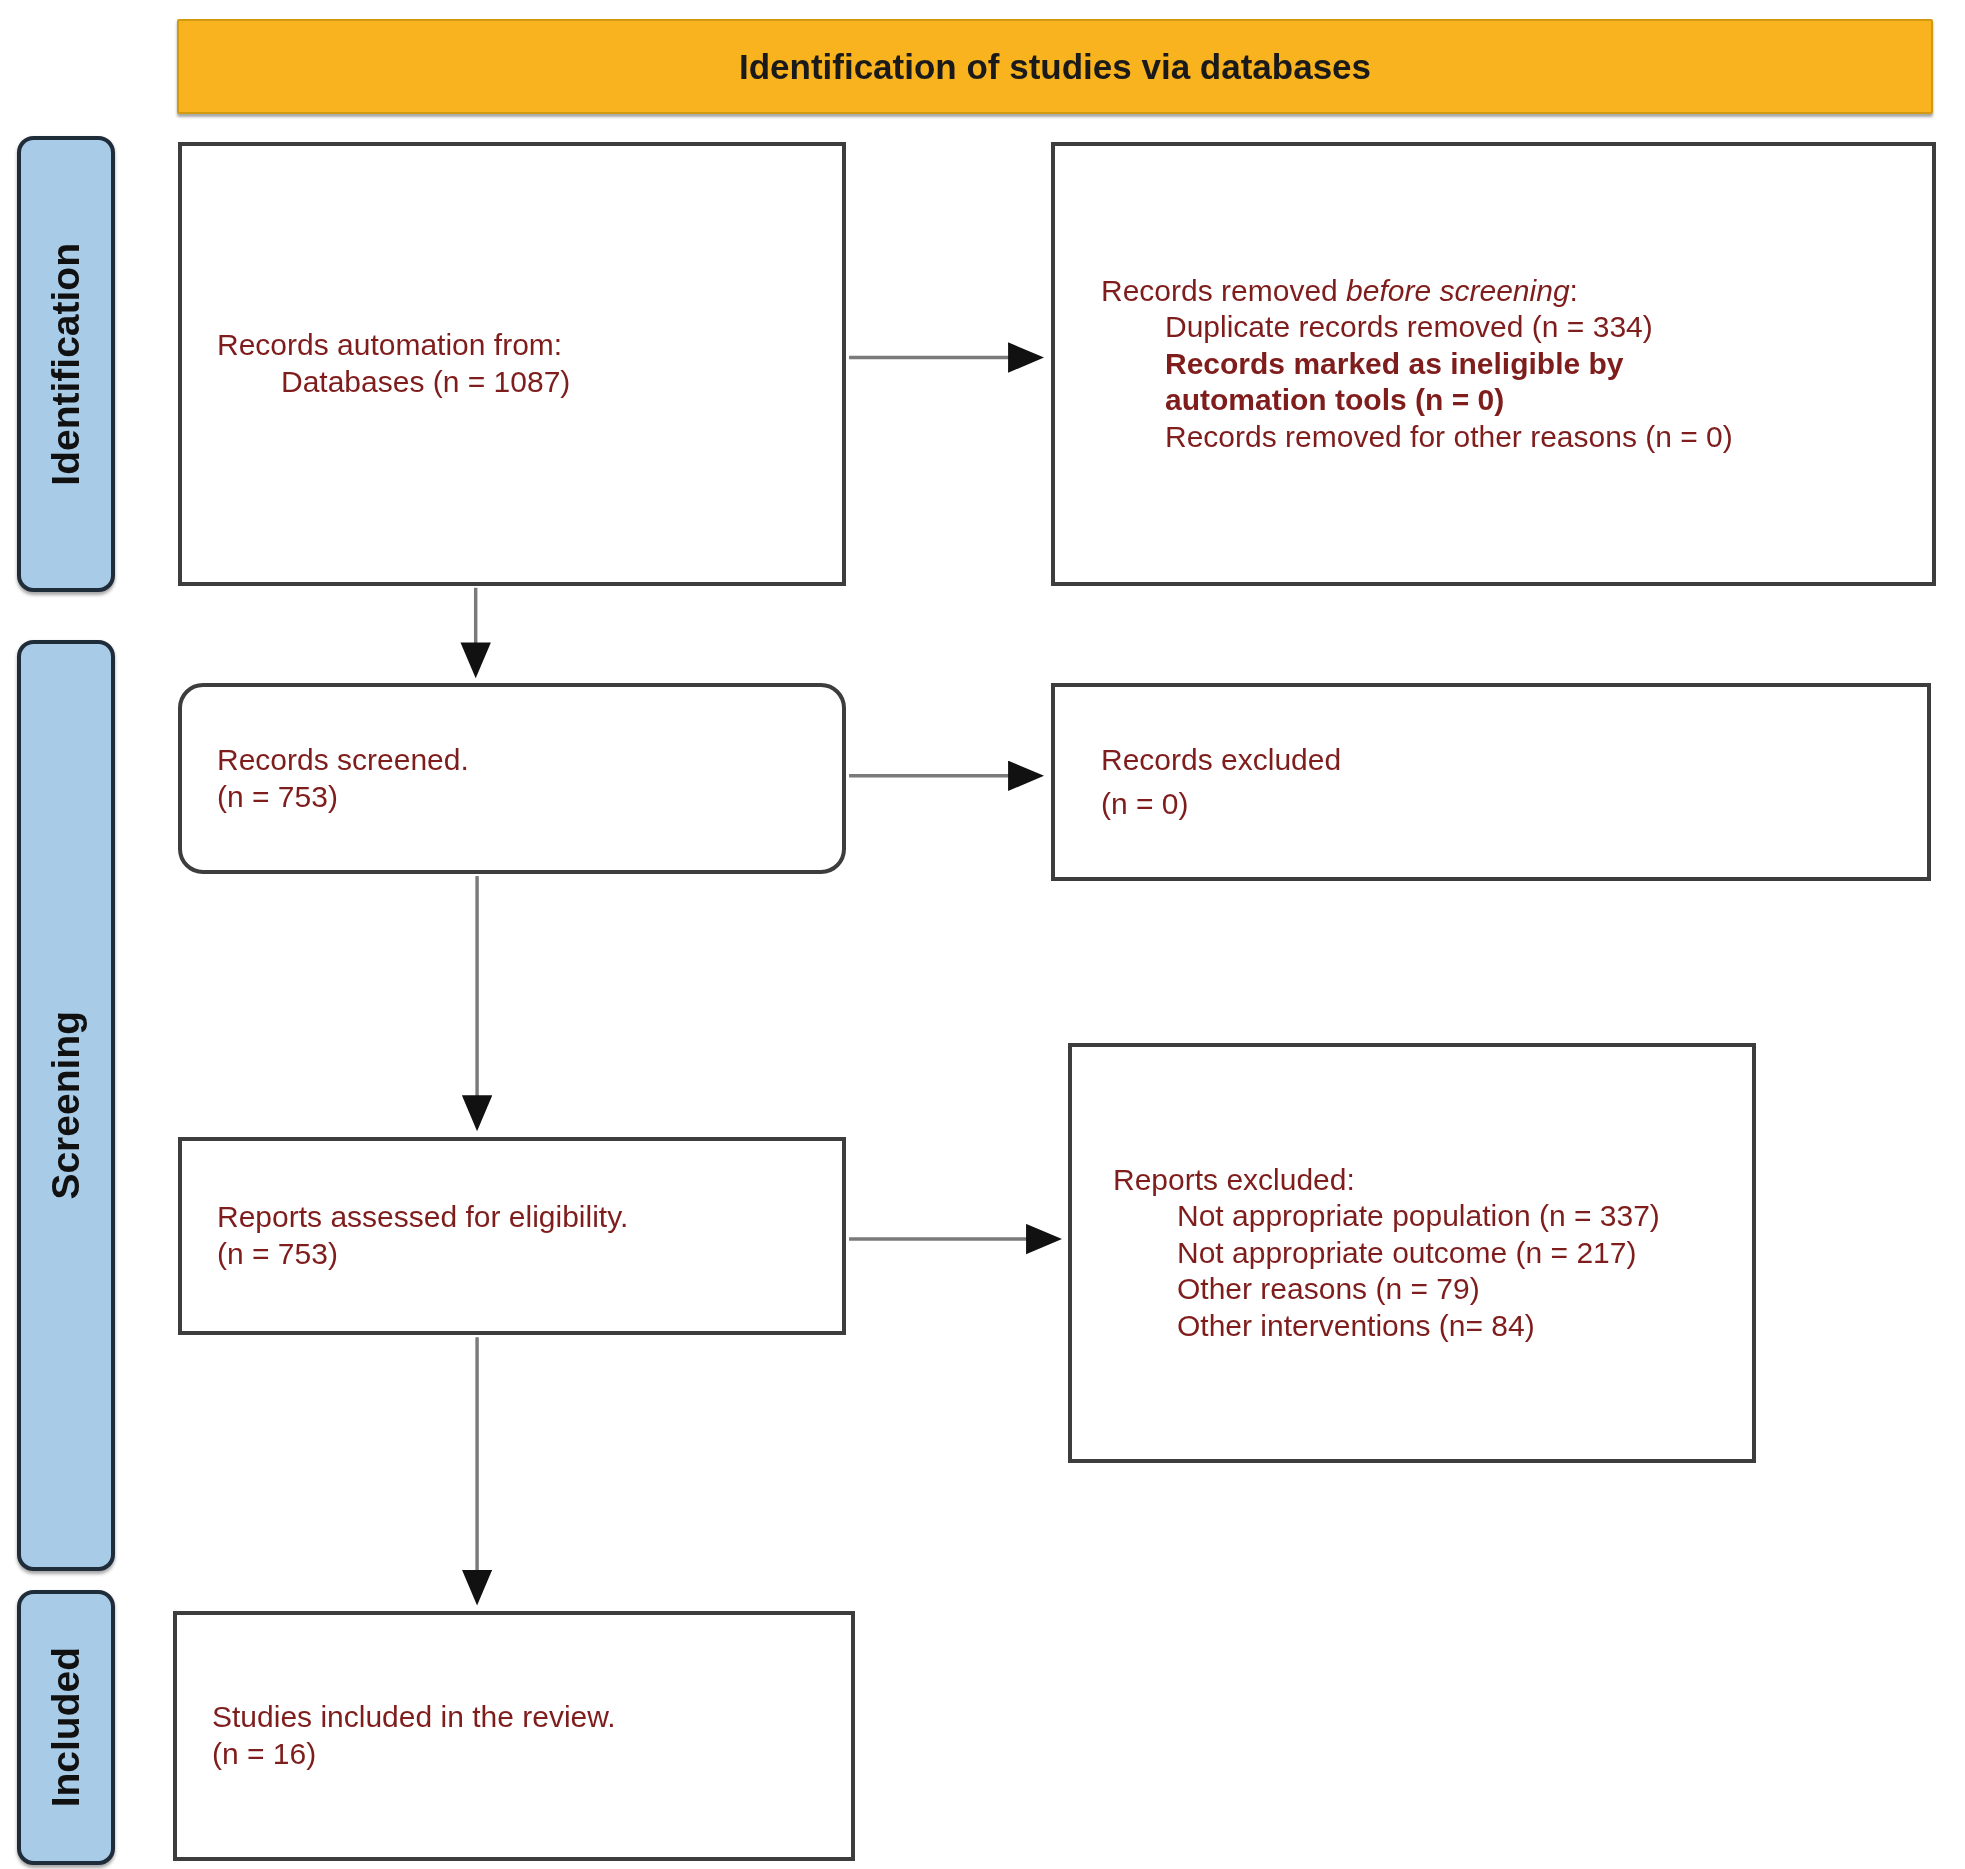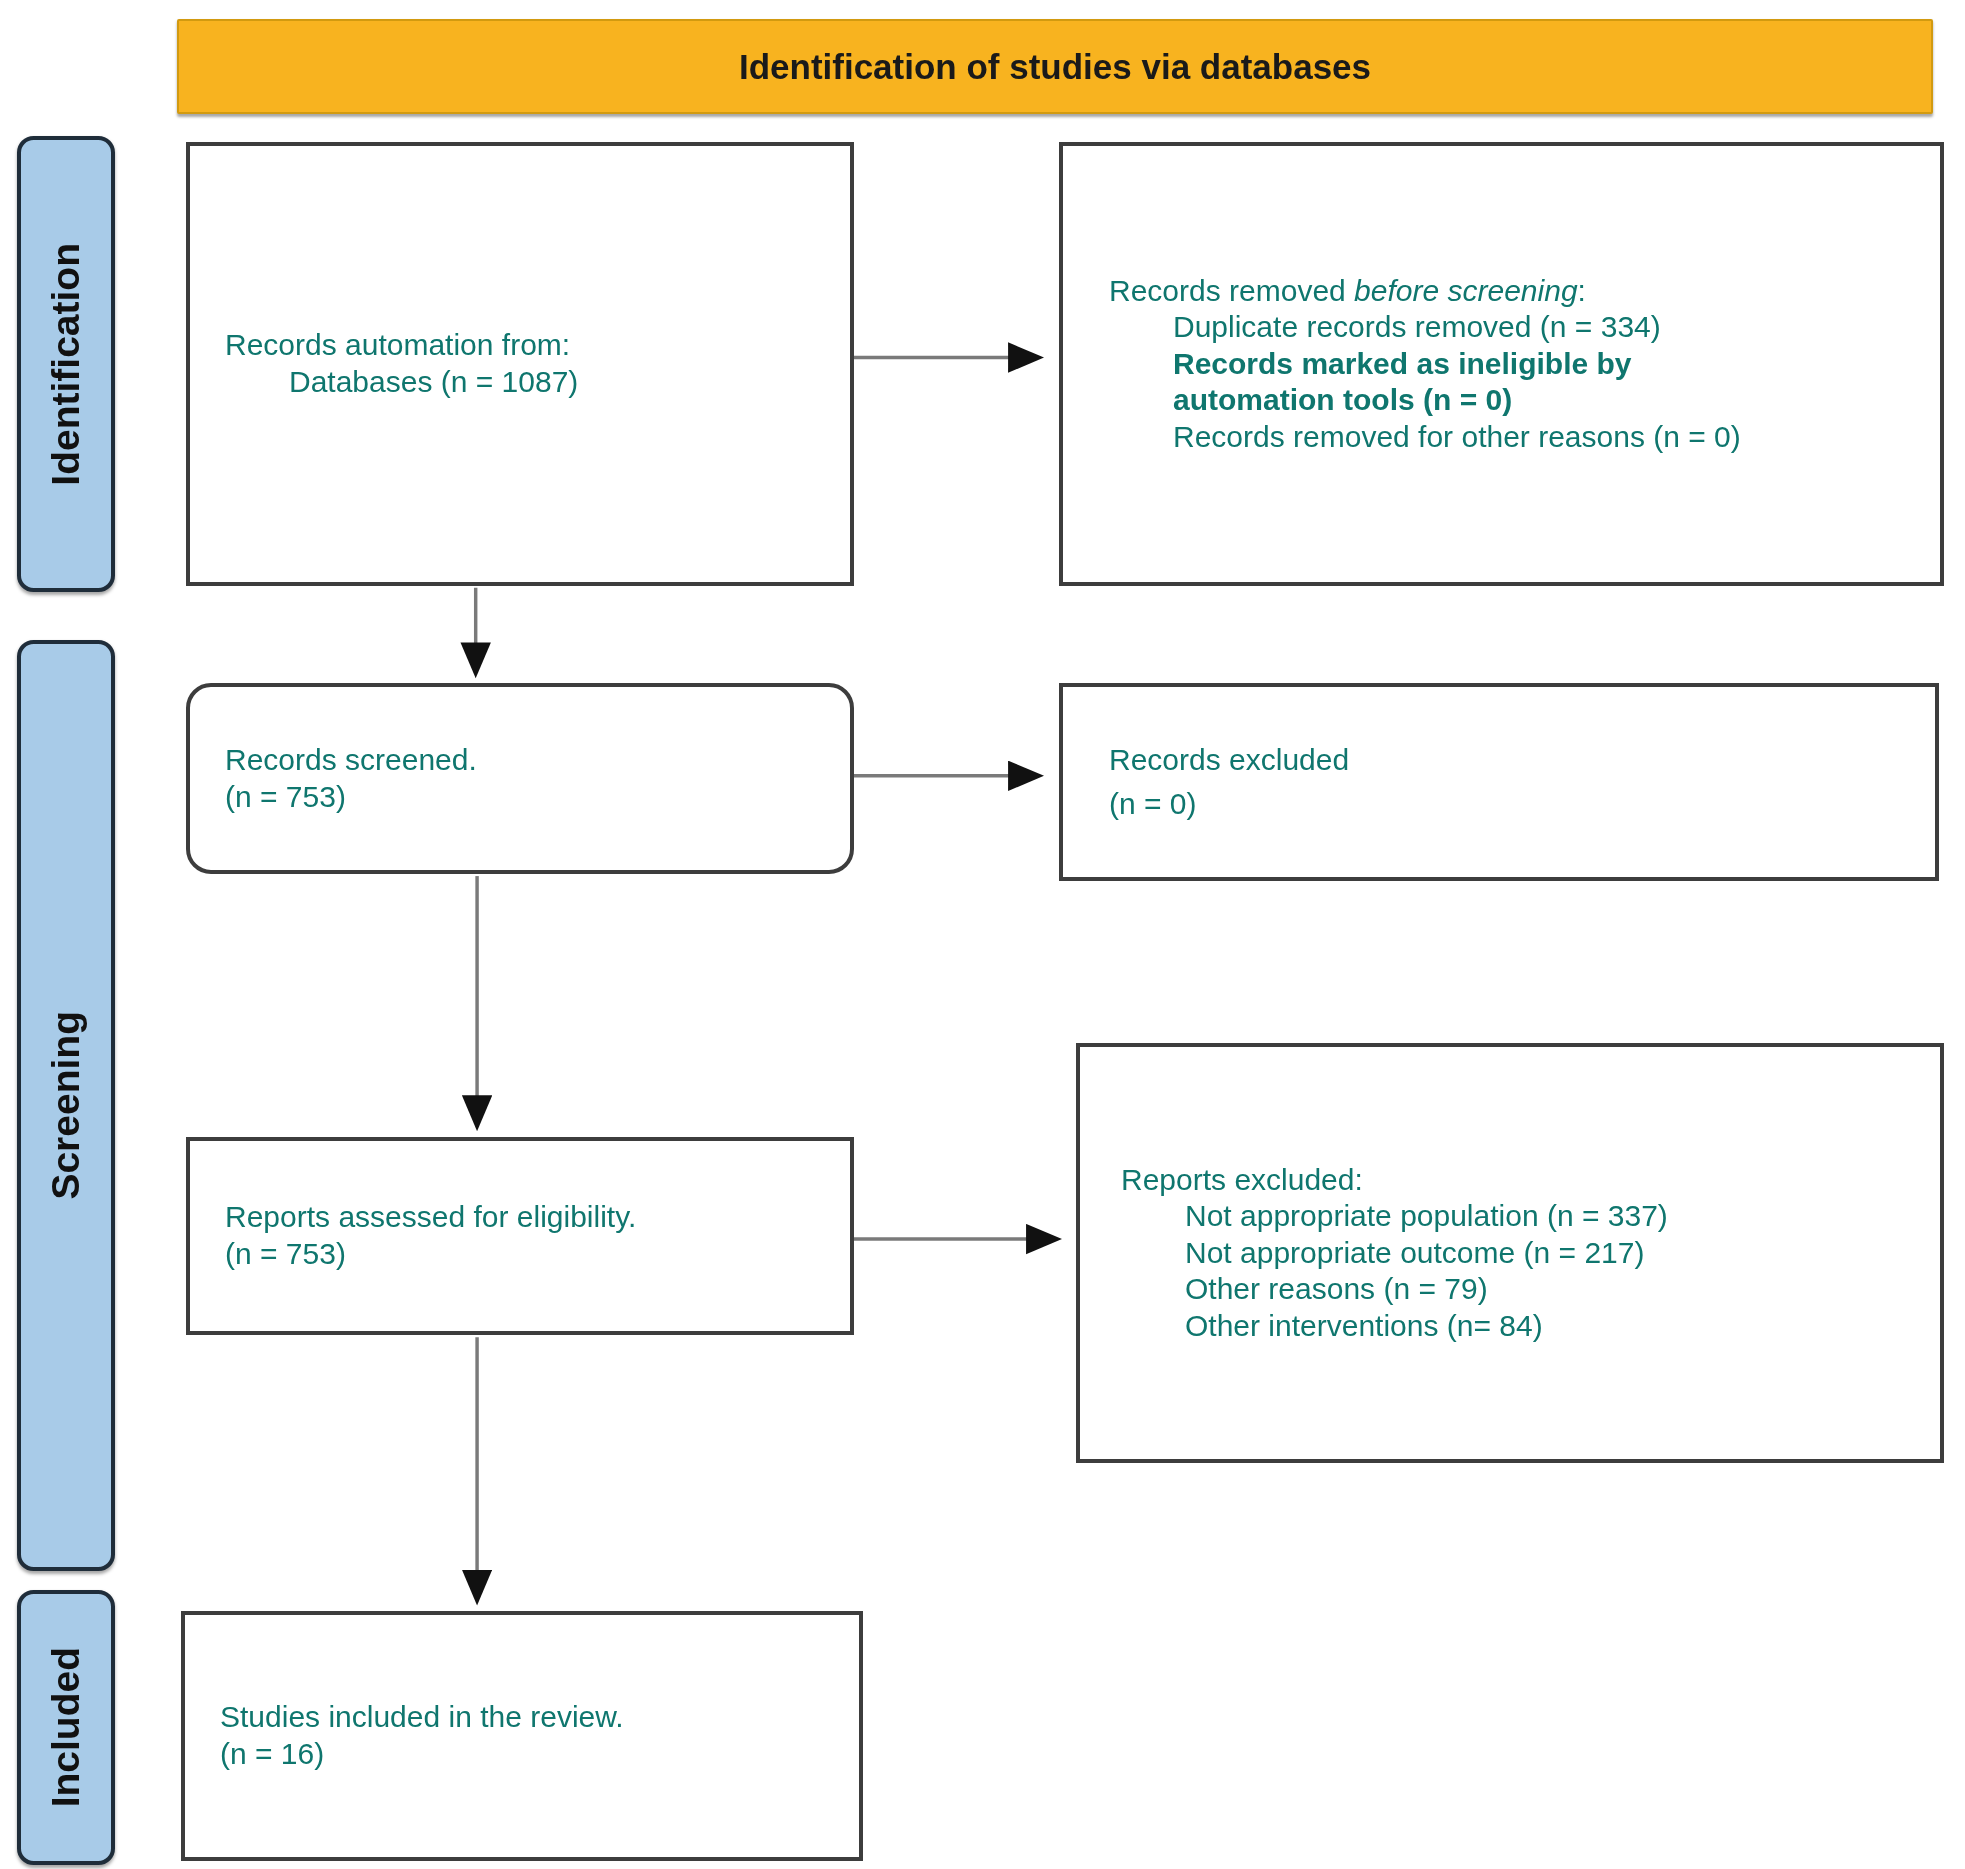--- a/index.html
+++ b/index.html
@@ -47,28 +47,28 @@
   }
   .stage-identification{top:136px;height:456px;}
   .stage-screening{top:640px;height:931px;}
   .stage-included{top:1590px;height:275px;}
   .fbox{
     position:absolute;
     background:#ffffff;
     border:4.1px solid var(--box_border);
     box-sizing:border-box;
     display:flex;flex-direction:column;justify-content:center;
-    font-size:30px;line-height:1.22;color:#0f766e;margin-left:8px;
+    font-size:30px;line-height:1.22;color:#7f1d1d;
   }
   .box-identified{left:178px;top:142px;width:668px;height:444px;padding-left:35px;padding-right:21px;}
   .box-removed{left:1051px;top:142px;width:885px;height:444px;padding-left:46px;padding-right:21px;}
   .box-screened{left:178px;top:683px;width:668px;height:191px;padding-left:35px;padding-right:21px;border-radius:25px;}
   .box-rec-excluded{left:1051px;top:683px;width:880px;height:198px;padding-left:46px;padding-right:21px;gap:7px;}
   .box-assessed{left:178px;top:1137px;width:668px;height:198px;padding-left:35px;padding-right:21px;}
-  .box-rep-excluded{left:1068px;top:1043px;width:868px;height:420px;padding-left:41px;padding-right:21px;}
+  .box-rep-excluded{left:1068px;top:1043px;width:688px;height:420px;padding-left:41px;padding-right:21px;}
   .box-included{left:173px;top:1611px;width:682px;height:250px;padding-left:35px;padding-right:21px;}
   .indent{padding-left:64px;}
   .wrapline{white-space:pre-line;font-weight:bold;}
   .it{font-style:italic;}
   #arrows{position:absolute;left:0;top:0;width:1965px;height:1869px;pointer-events:none;}
   #arrows line{stroke:var(--arrow_line);stroke-width:5px;}
   #arrows .head{fill:var(--arrow_head);}
 </style>
 </head>
 <body>

